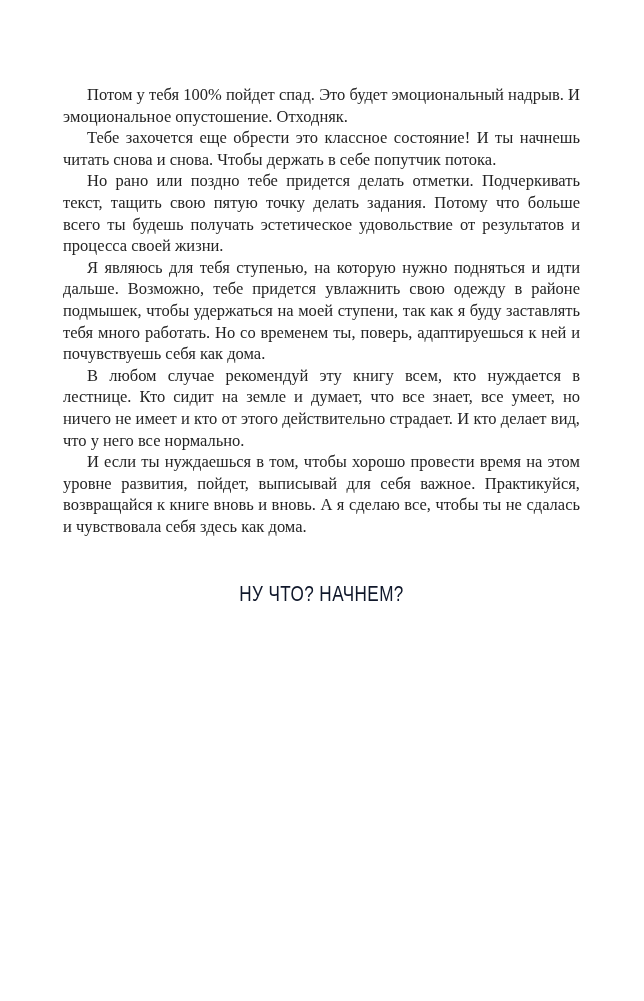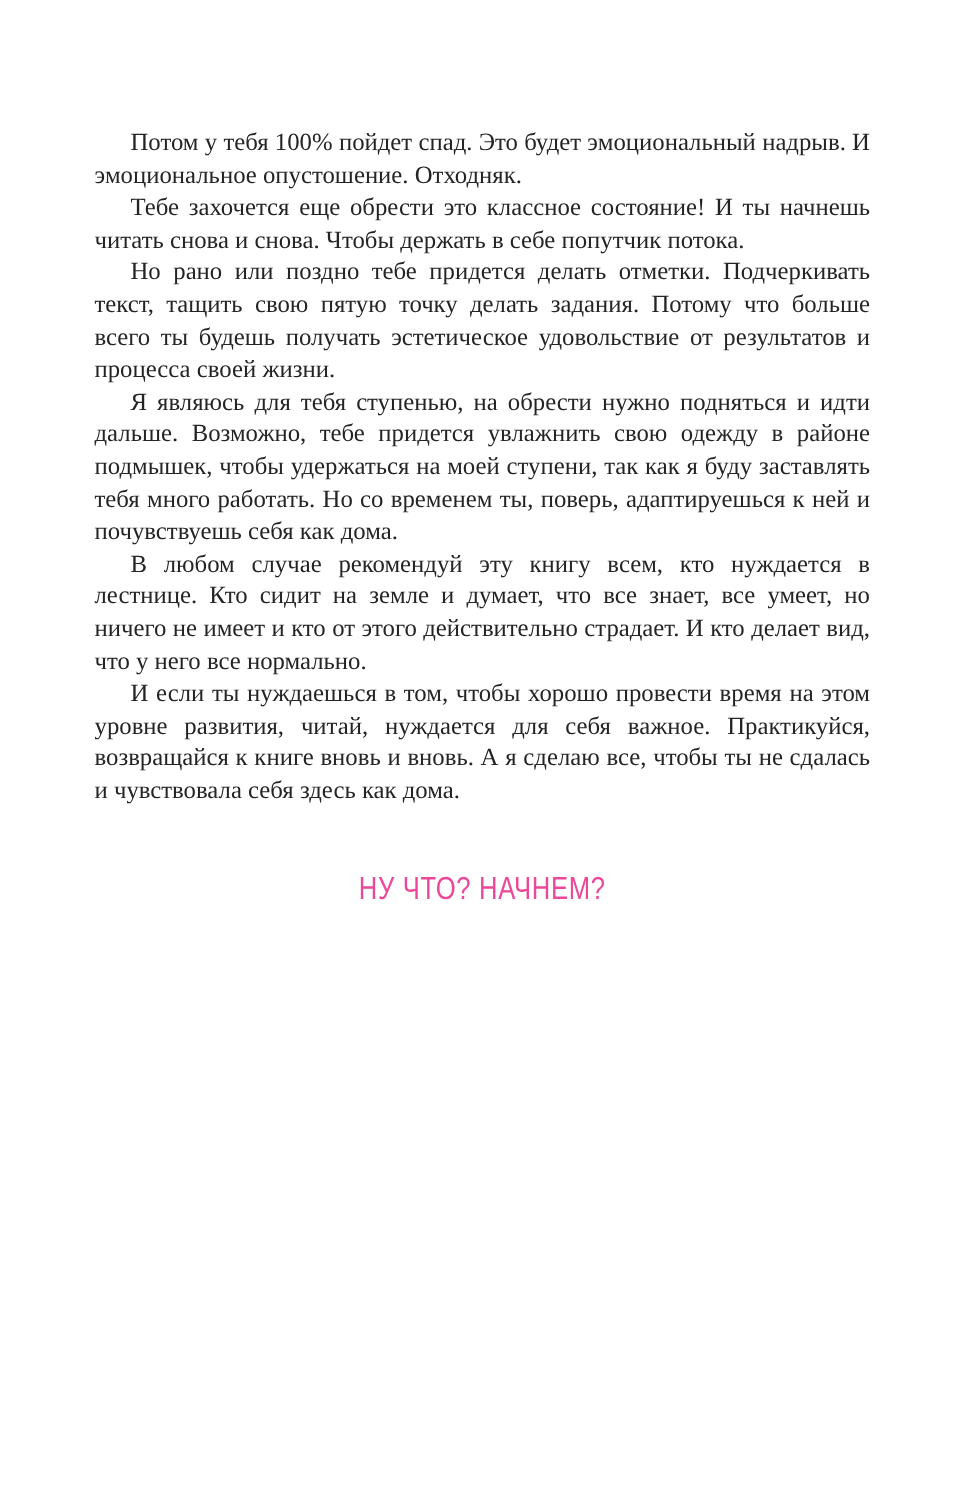--- a/index.html
+++ b/index.html
@@ -37,38 +37,38 @@
     text-indent: 24px;
     text-align: justify;
   }
   .chapter-heading {
     margin-top: 46px;
     text-align: center;
     font-family: "Liberation Sans", "DejaVu Sans", sans-serif;
     font-size: 19px;
     font-weight: 400;
     letter-spacing: 0.5px;
-    color: #ec4899;
+    color: #0f172a;
   }
   .chapter-heading span {
     display: inline-block;
     transform: scale(0.9, 1.12);
     transform-origin: center;
   }
 </style>
 </head>
 <body>
 
 <div class="page">
   <div class="text-block">
     <div id="paragraphs">
         <p class="para">Потом у тебя 100% пойдет спад. Это будет эмоциональный надрыв. И эмоциональное опустошение. Отходняк.</p>
         <p class="para">Тебе захочется еще обрести это классное состояние! И ты начнешь читать снова и снова. Чтобы держать в себе попутчик потока.</p>
         <p class="para">Но рано или поздно тебе придется делать отметки. Подчеркивать текст, тащить свою пятую точку делать задания. Потому что больше всего ты будешь получать эстетическое удовольствие от результатов и процесса своей жизни.</p>
-        <p class="para">Я являюсь для тебя ступенью, на обрести нужно подняться и идти дальше. Возможно, тебе придется увлажнить свою одежду в районе подмышек, чтобы удержаться на моей ступени, так как я буду заставлять тебя много работать. Но со временем ты, поверь, адаптируешься к ней и почувствуешь себя как дома.</p>
+        <p class="para">Я являюсь для тебя ступенью, на которую нужно подняться и идти дальше. Возможно, тебе придется увлажнить свою одежду в районе подмышек, чтобы удержаться на моей ступени, так как я буду заставлять тебя много работать. Но со временем ты, поверь, адаптируешься к ней и почувствуешь себя как дома.</p>
         <p class="para">В любом случае рекомендуй эту книгу всем, кто нуждается в лестнице. Кто сидит на земле и думает, что все знает, все умеет, но ничего не имеет и кто от этого действительно страдает. И кто делает вид, что у него все нормально.</p>
-        <p class="para">И если ты нуждаешься в том, чтобы хорошо провести время на этом уровне развития, читай, нуждается для себя важное. Практикуйся, возвращайся к книге вновь и вновь. А я сделаю все, чтобы ты не сдалась и чувствовала себя здесь как дома.</p>
+        <p class="para">И если ты нуждаешься в том, чтобы хорошо провести время на этом уровне развития, пойдет, выписывай для себя важное. Практикуйся, возвращайся к книге вновь и вновь. А я сделаю все, чтобы ты не сдалась и чувствовала себя здесь как дома.</p>
       </div>
     <div class="chapter-heading">
       <span>НУ ЧТО? НАЧНЕМ?</span>
     </div>
   </div>
 </div>
 
 </body></html>

